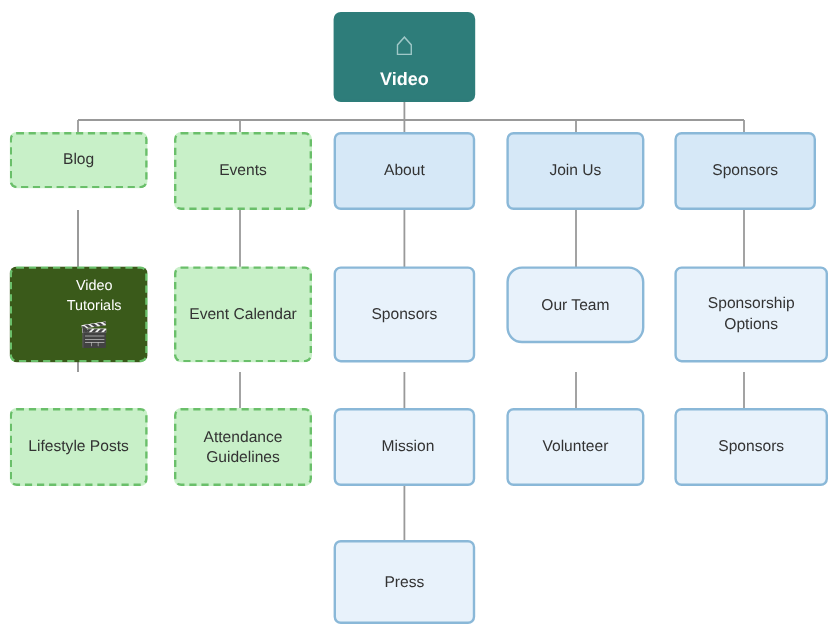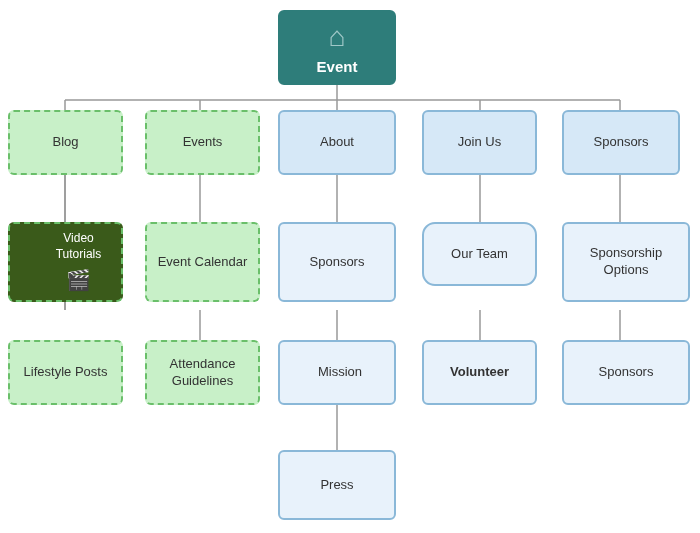--- a/index.html
+++ b/index.html
@@ -115,24 +115,24 @@
 
     <line x1="480" y1="175" x2="480" y2="230" stroke="#999" stroke-width="1.5"></line>
     <line x1="480" y1="310" x2="480" y2="370" stroke="#999" stroke-width="1.5"></line>
 
     <line x1="620" y1="175" x2="620" y2="230" stroke="#999" stroke-width="1.5"></line>
     <line x1="620" y1="310" x2="620" y2="370" stroke="#999" stroke-width="1.5"></line>
   </svg>
 
   <div class="node node-home" style="left:278px; top:10px; width:118px; height:75px;">
     <div class="home-icon">⌂</div>
-    <div>Event</div>
+    <div>Video</div>
   </div>
 
-  <div class="node node-green" style="left:8px; top:110px; width:115px; height:65px;">
+  <div class="node node-green" style="left:8px; top:110px; width:115px; height:47px;">
     <span>Blog</span>
   </div>
 
   <div class="node node-green" style="left:145px; top:110px; width:115px; height:65px;">
     <span>Events</span>
   </div>
 
   <div class="node node-blue-light" style="left:278px; top:110px; width:118px; height:65px;">
     <span>About</span>
   </div>
@@ -173,21 +173,21 @@
   </div>
 
   <div class="node node-blue-lighter" style="left:278px; top:450px; width:118px; height:70px;">
     <span>Press</span>
   </div>
 
   <div class="node node-blue-lighter" style="left:422px; top:222px; width:115px; height:64px;border-radius:13px;">
     <span>Our Team</span>
   </div>
 
-  <div class="node node-blue-lighter" style="left:422px; top:340px; width:115px; height:65px;font-weight:bold;">
+  <div class="node node-blue-lighter" style="left:422px; top:340px; width:115px; height:65px;">
     <span>Volunteer</span>
   </div>
 
   <div class="node node-blue-lighter" style="left:562px; top:222px; width:128px; height:80px;">
     <span>Sponsorship Options</span>
   </div>
 
   <div class="node node-blue-lighter" style="left:562px; top:340px; width:128px; height:65px;">
     <span>Sponsors</span>
   </div>

